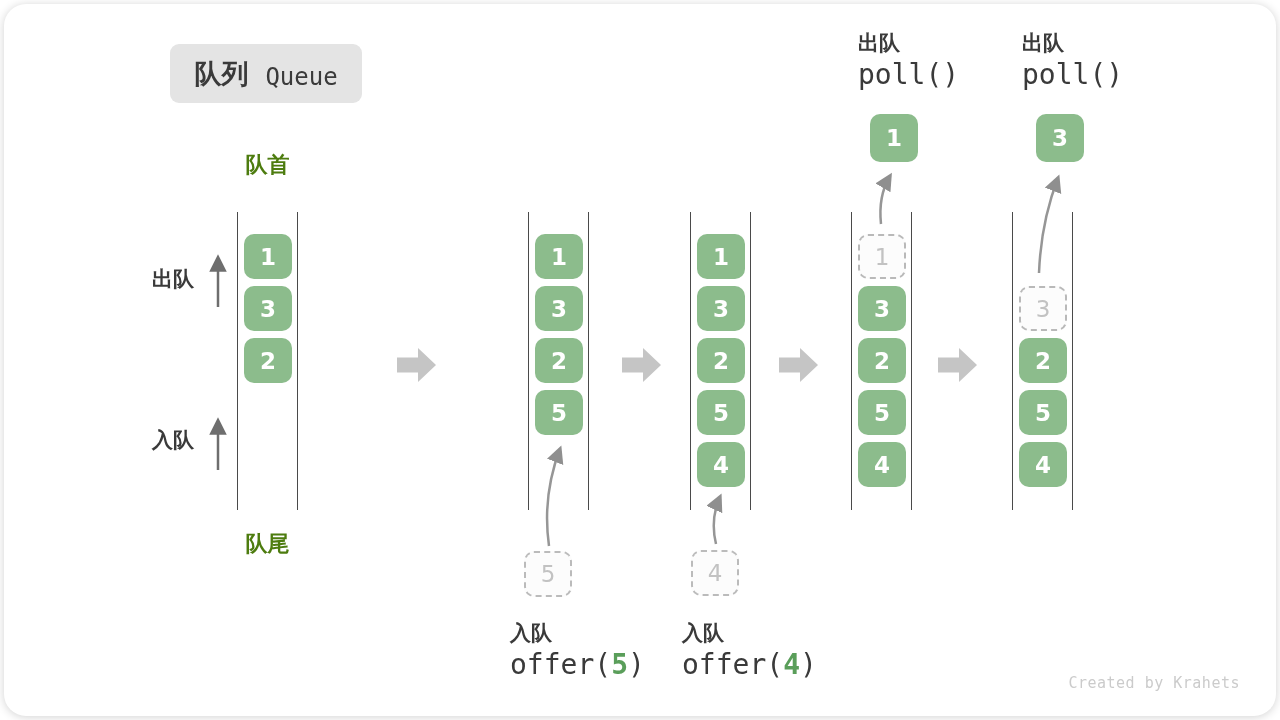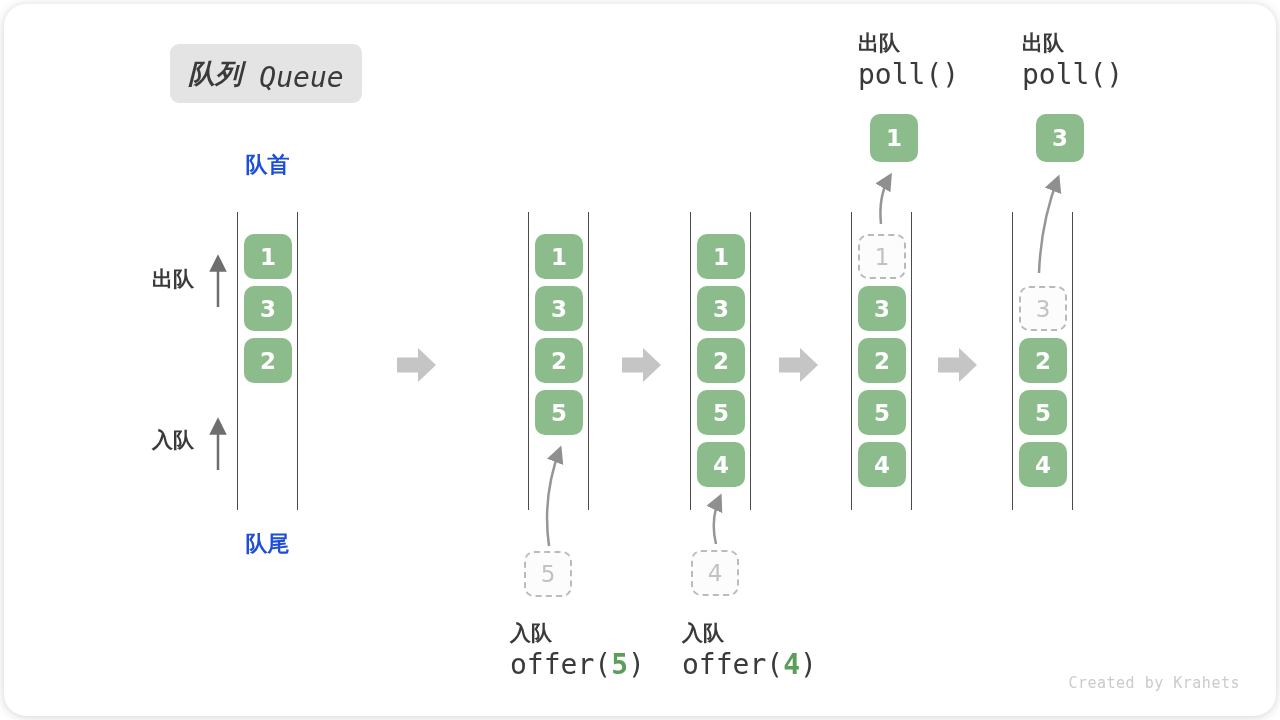--- a/index.html
+++ b/index.html
@@ -9,28 +9,28 @@
     font-family:"DejaVu Sans", sans-serif; color:#3b3b3b;
   }
   .card {
     position:absolute; left:4px; top:4px; right:4px; bottom:4px;
     background:#ffffff; border-radius:22px;
     box-shadow:0 1px 10px rgba(0,0,0,0.18);
   }
   .title-box {
     position:absolute; left:170px; top:44px; width:192px; height:59px;
     background:#e4e4e4; border-radius:9px;
-    display:flex; align-items:center; justify-content:center; gap:17px;font-style:italic;
+    display:flex; align-items:center; justify-content:center; gap:17px;
   }
   .title-zh { font-size:27px; font-weight:bold; color:#3a3a3a; }
-  .title-en { font-family:"DejaVu Sans Mono", monospace; font-size:28px; color:#3a3a3a;margin-top:7px; }
+  .title-en { font-family:"DejaVu Sans Mono", monospace; font-size:24px; color:#3a3a3a;margin-top:7px; }
 
   .front-label, .rear-label {
     position:absolute; left:237px; width:61px; text-align:center;
-    font-size:22px; font-weight:bold; color:#1d4ed8;
+    font-size:22px; font-weight:bold; color:#4d7c0f;
   }
   .front-label { top:150px; }
   .rear-label  { top:529px; }
 
   .side-label {
     position:absolute; font-size:21px; font-weight:bold; color:#3a3a3a;
   }
   #side-dequeue { left:152px; top:265px; }
   #side-enqueue { left:152px; top:426px; }
 

